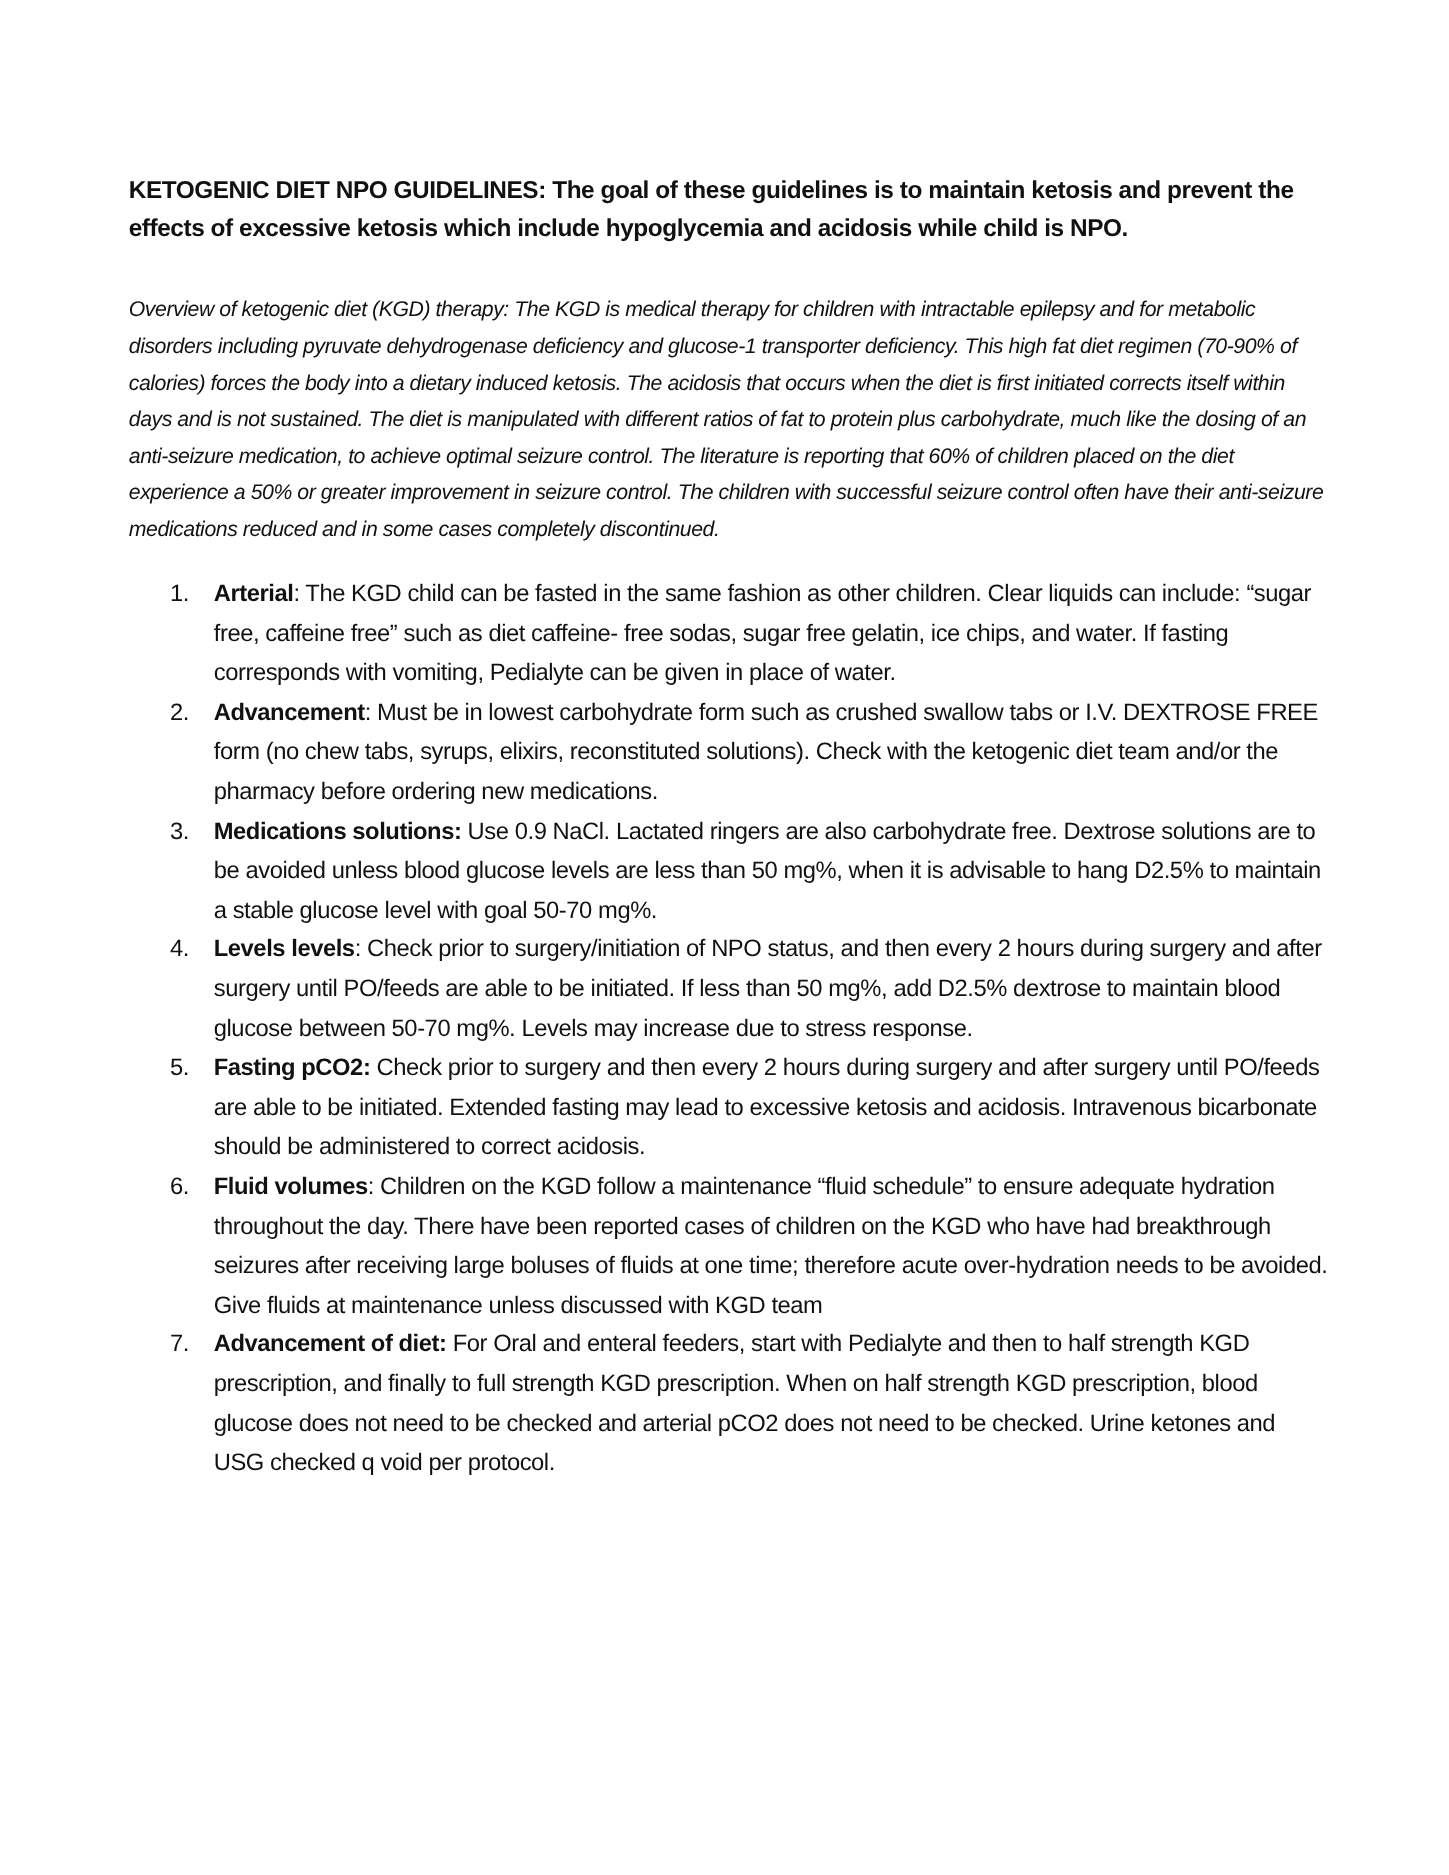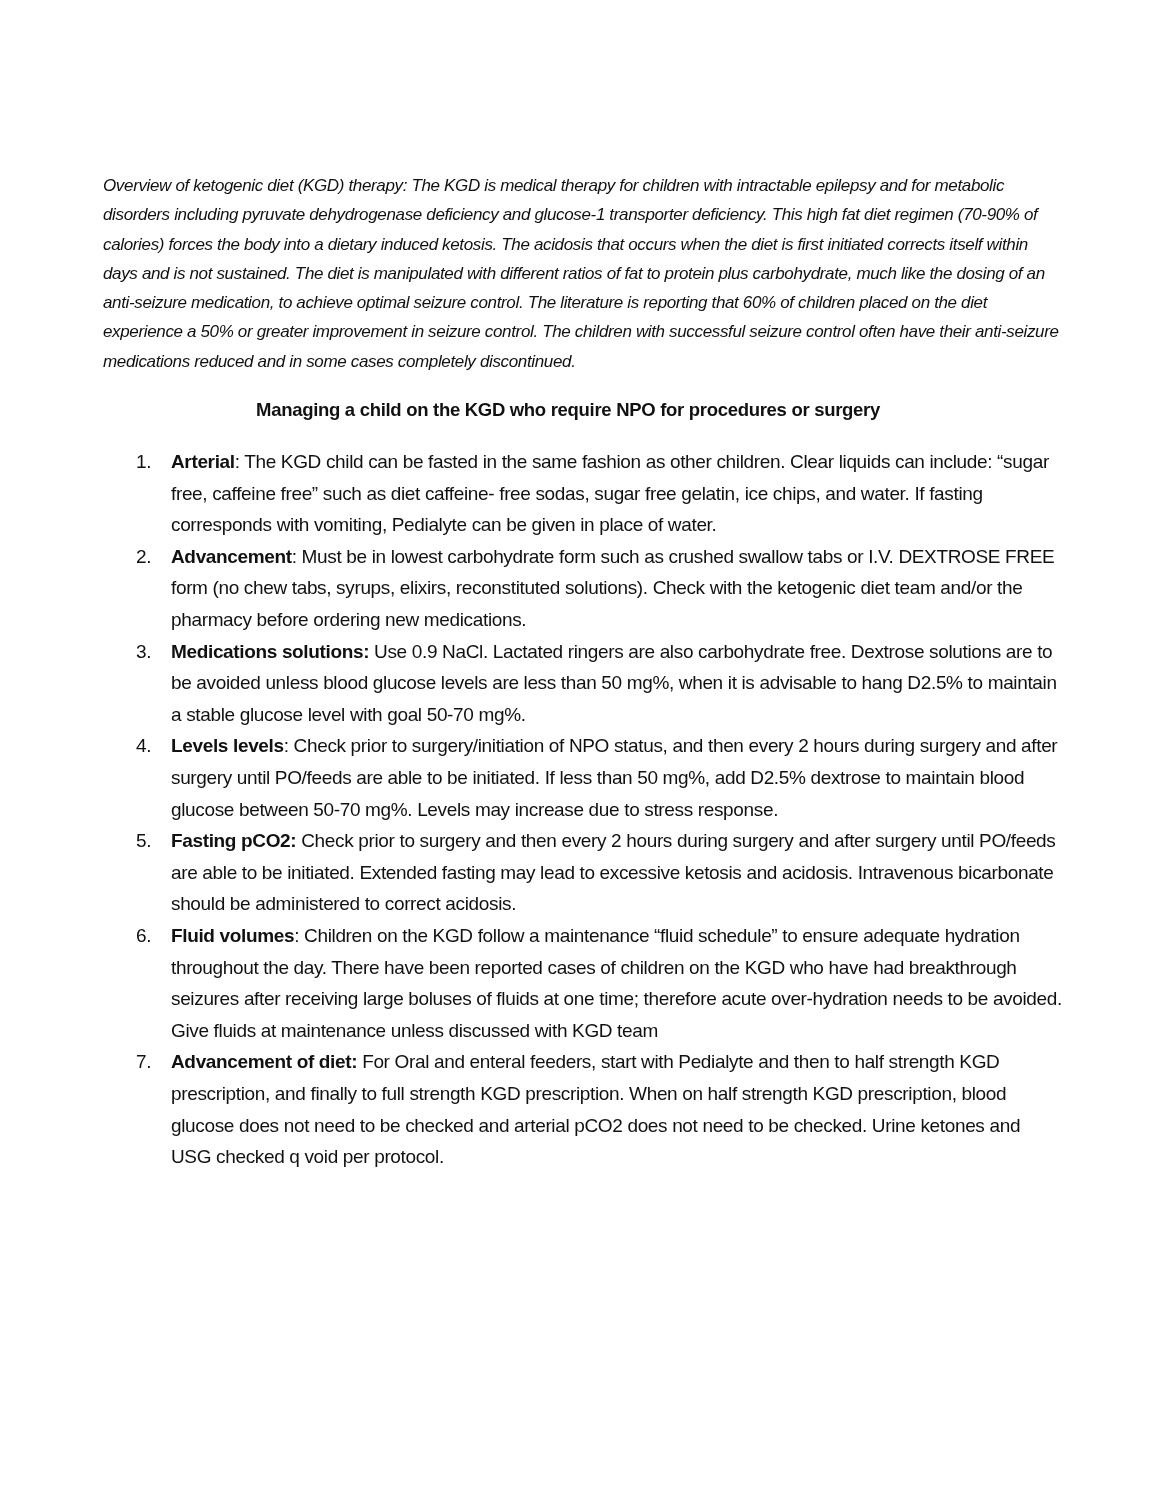--- a/index.html
+++ b/index.html
@@ -62,24 +62,24 @@
       top: 0;
     }
     .item-term {
       font-weight: bold;
     }
   </style>
 </head>
 <body>
 
 <div class="page">
+  <p class="doc-title">KETOGENIC DIET NPO GUIDELINES: The goal of these guidelines is to maintain ketosis and prevent the effects of excessive ketosis which include hypoglycemia and acidosis while child is NPO.</p>
 
   <p class="overview">Overview of ketogenic diet (KGD) therapy:  The KGD is medical therapy for children with intractable epilepsy and for metabolic disorders including pyruvate dehydrogenase deficiency and glucose-1 transporter deficiency. This high fat diet regimen (70-90% of calories) forces the body into a dietary induced ketosis. The acidosis that occurs when the diet is first initiated corrects itself within days and is not sustained. The diet is manipulated with different ratios of fat to protein plus carbohydrate, much like the dosing of an anti-seizure medication, to achieve optimal seizure control. The literature is reporting that 60% of children placed on the diet experience a 50% or greater improvement in seizure control. The children with successful seizure control often have their anti-seizure medications reduced and in some cases completely discontinued.</p>
 
-  <h2 class="section-heading">Managing a child on the KGD who require NPO for procedures or surgery</h2>
 
   <ol class="guidelines">
     <li class="guideline-item">
       <span class="item-number">1.</span>
       <span class="item-term">Arterial</span><span>: </span><span>The KGD child can be fasted in the same fashion as other children. Clear liquids can include: “sugar free, caffeine free” such as diet caffeine- free sodas, sugar free gelatin, ice chips, and water.  If fasting corresponds with vomiting, Pedialyte can be given in place of water.</span>
     </li>
     <li class="guideline-item">
       <span class="item-number">2.</span>
       <span class="item-term">Advancement</span><span>: </span><span>Must be in lowest carbohydrate form such as crushed swallow tabs or I.V. DEXTROSE FREE form (no chew tabs, syrups, elixirs, reconstituted solutions). Check with the ketogenic diet team and/or the pharmacy before ordering new medications.</span>
     </li>

